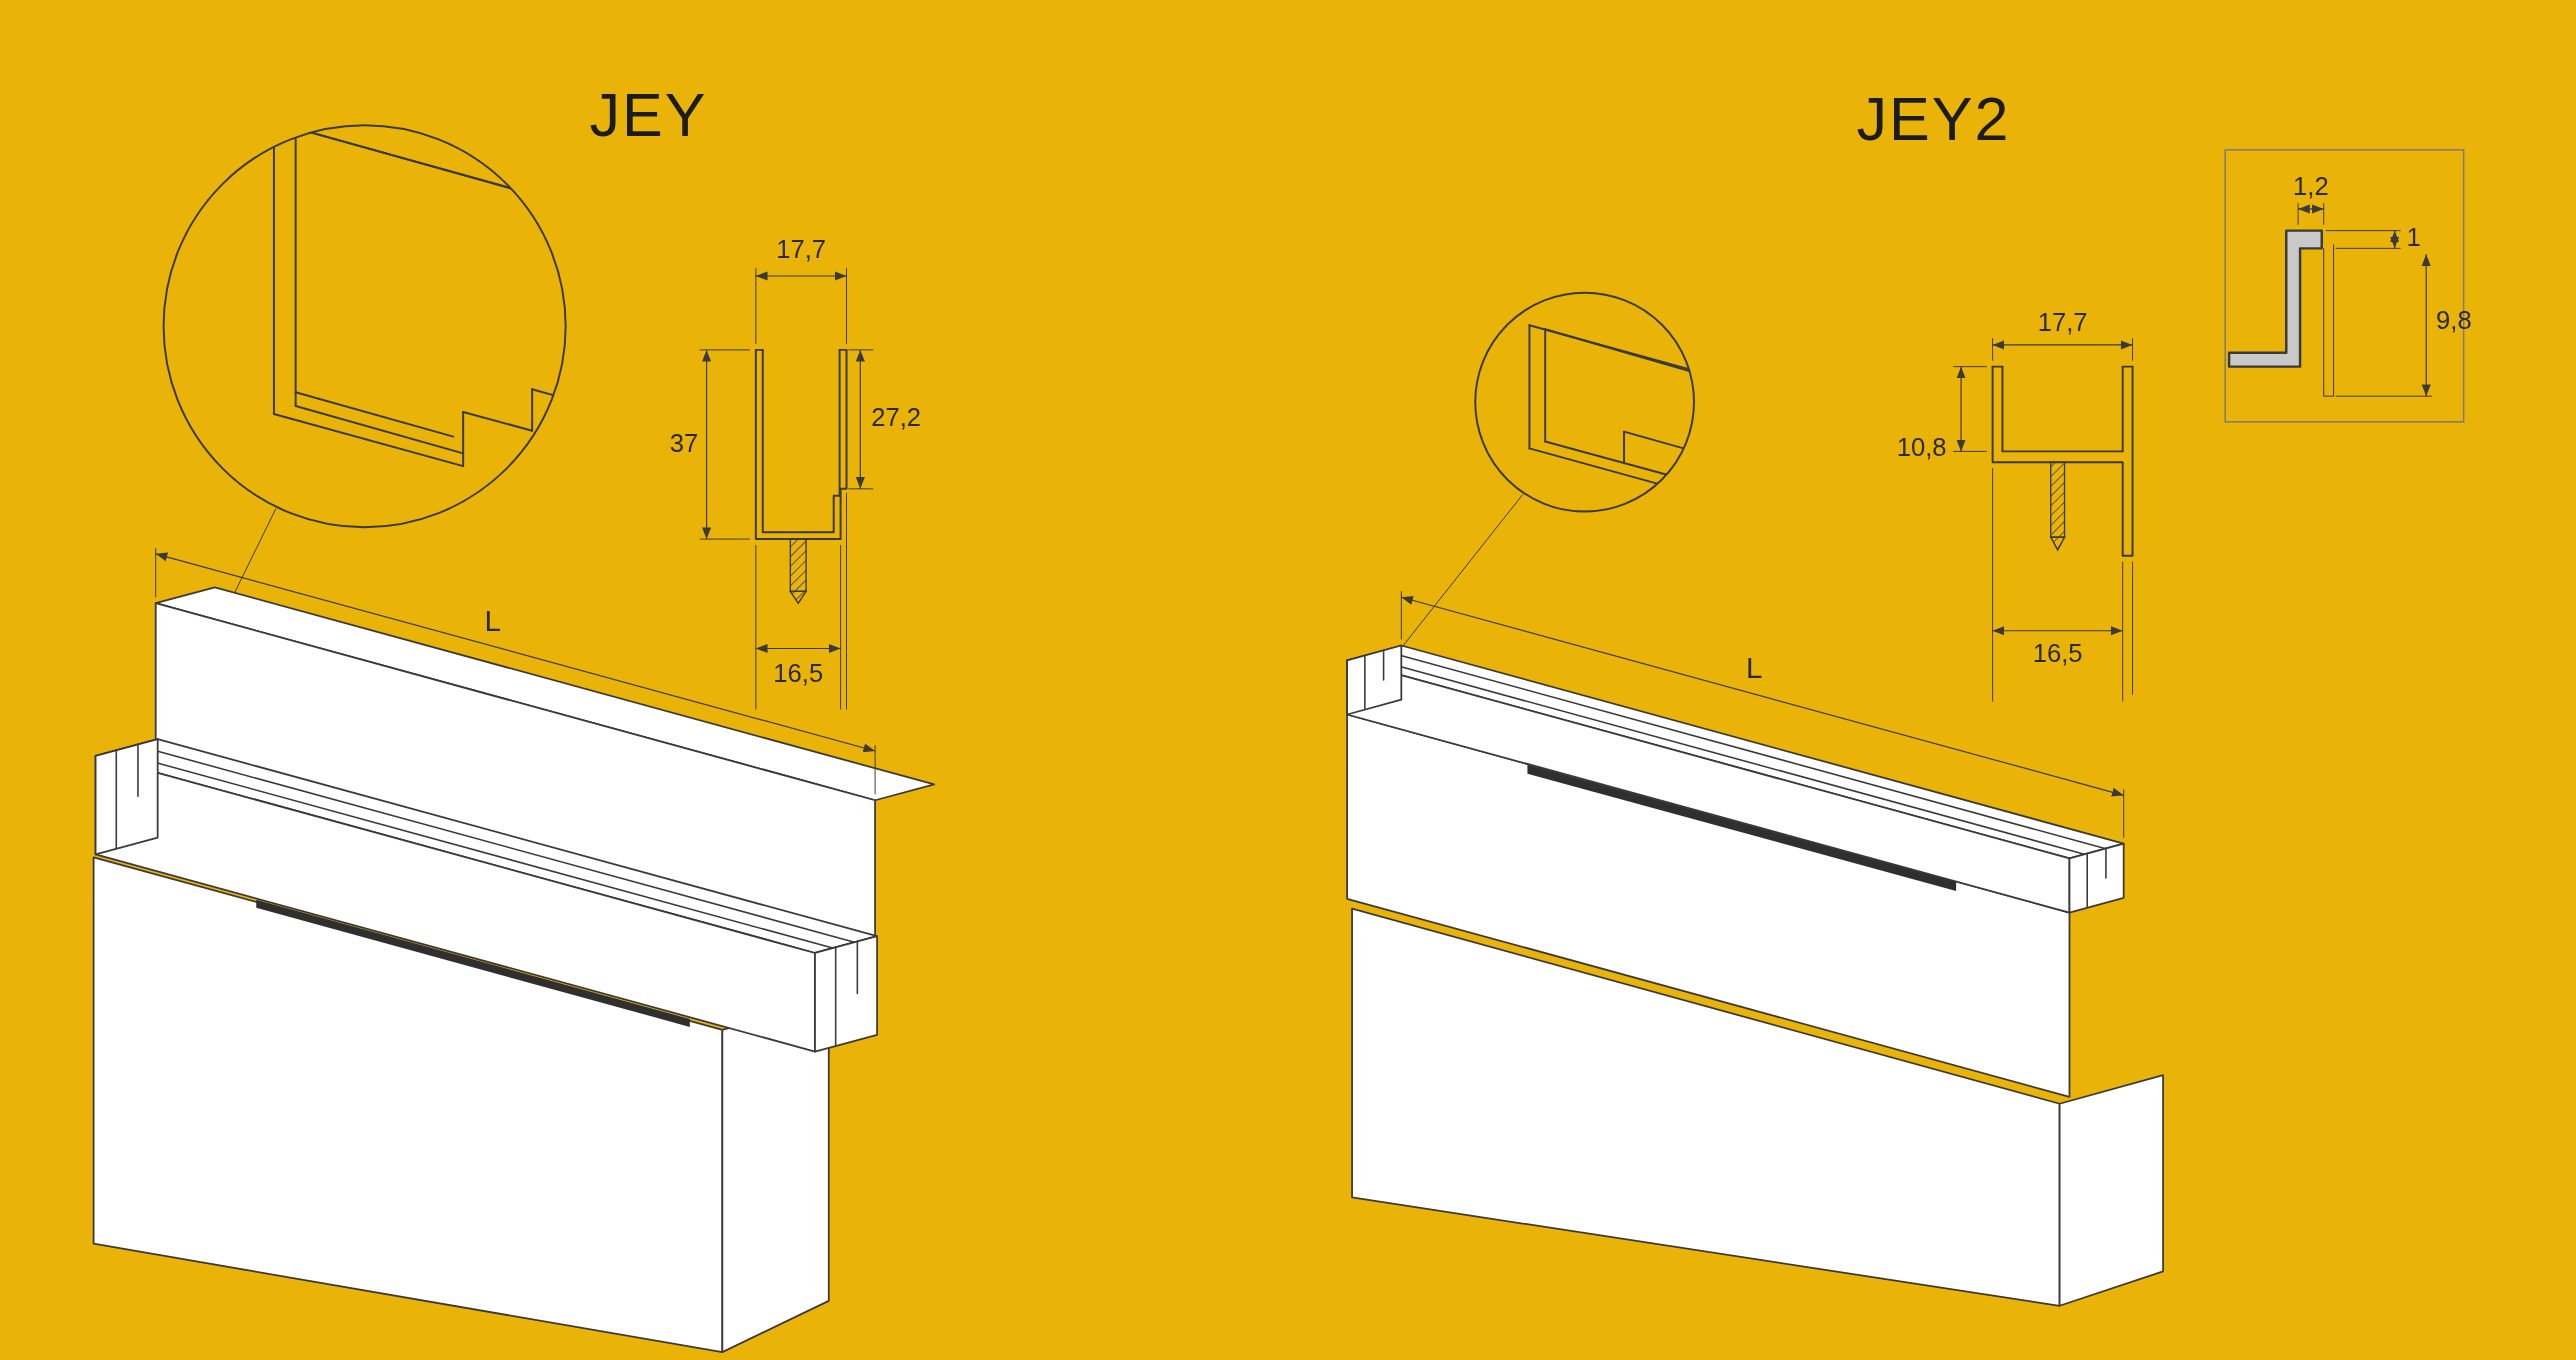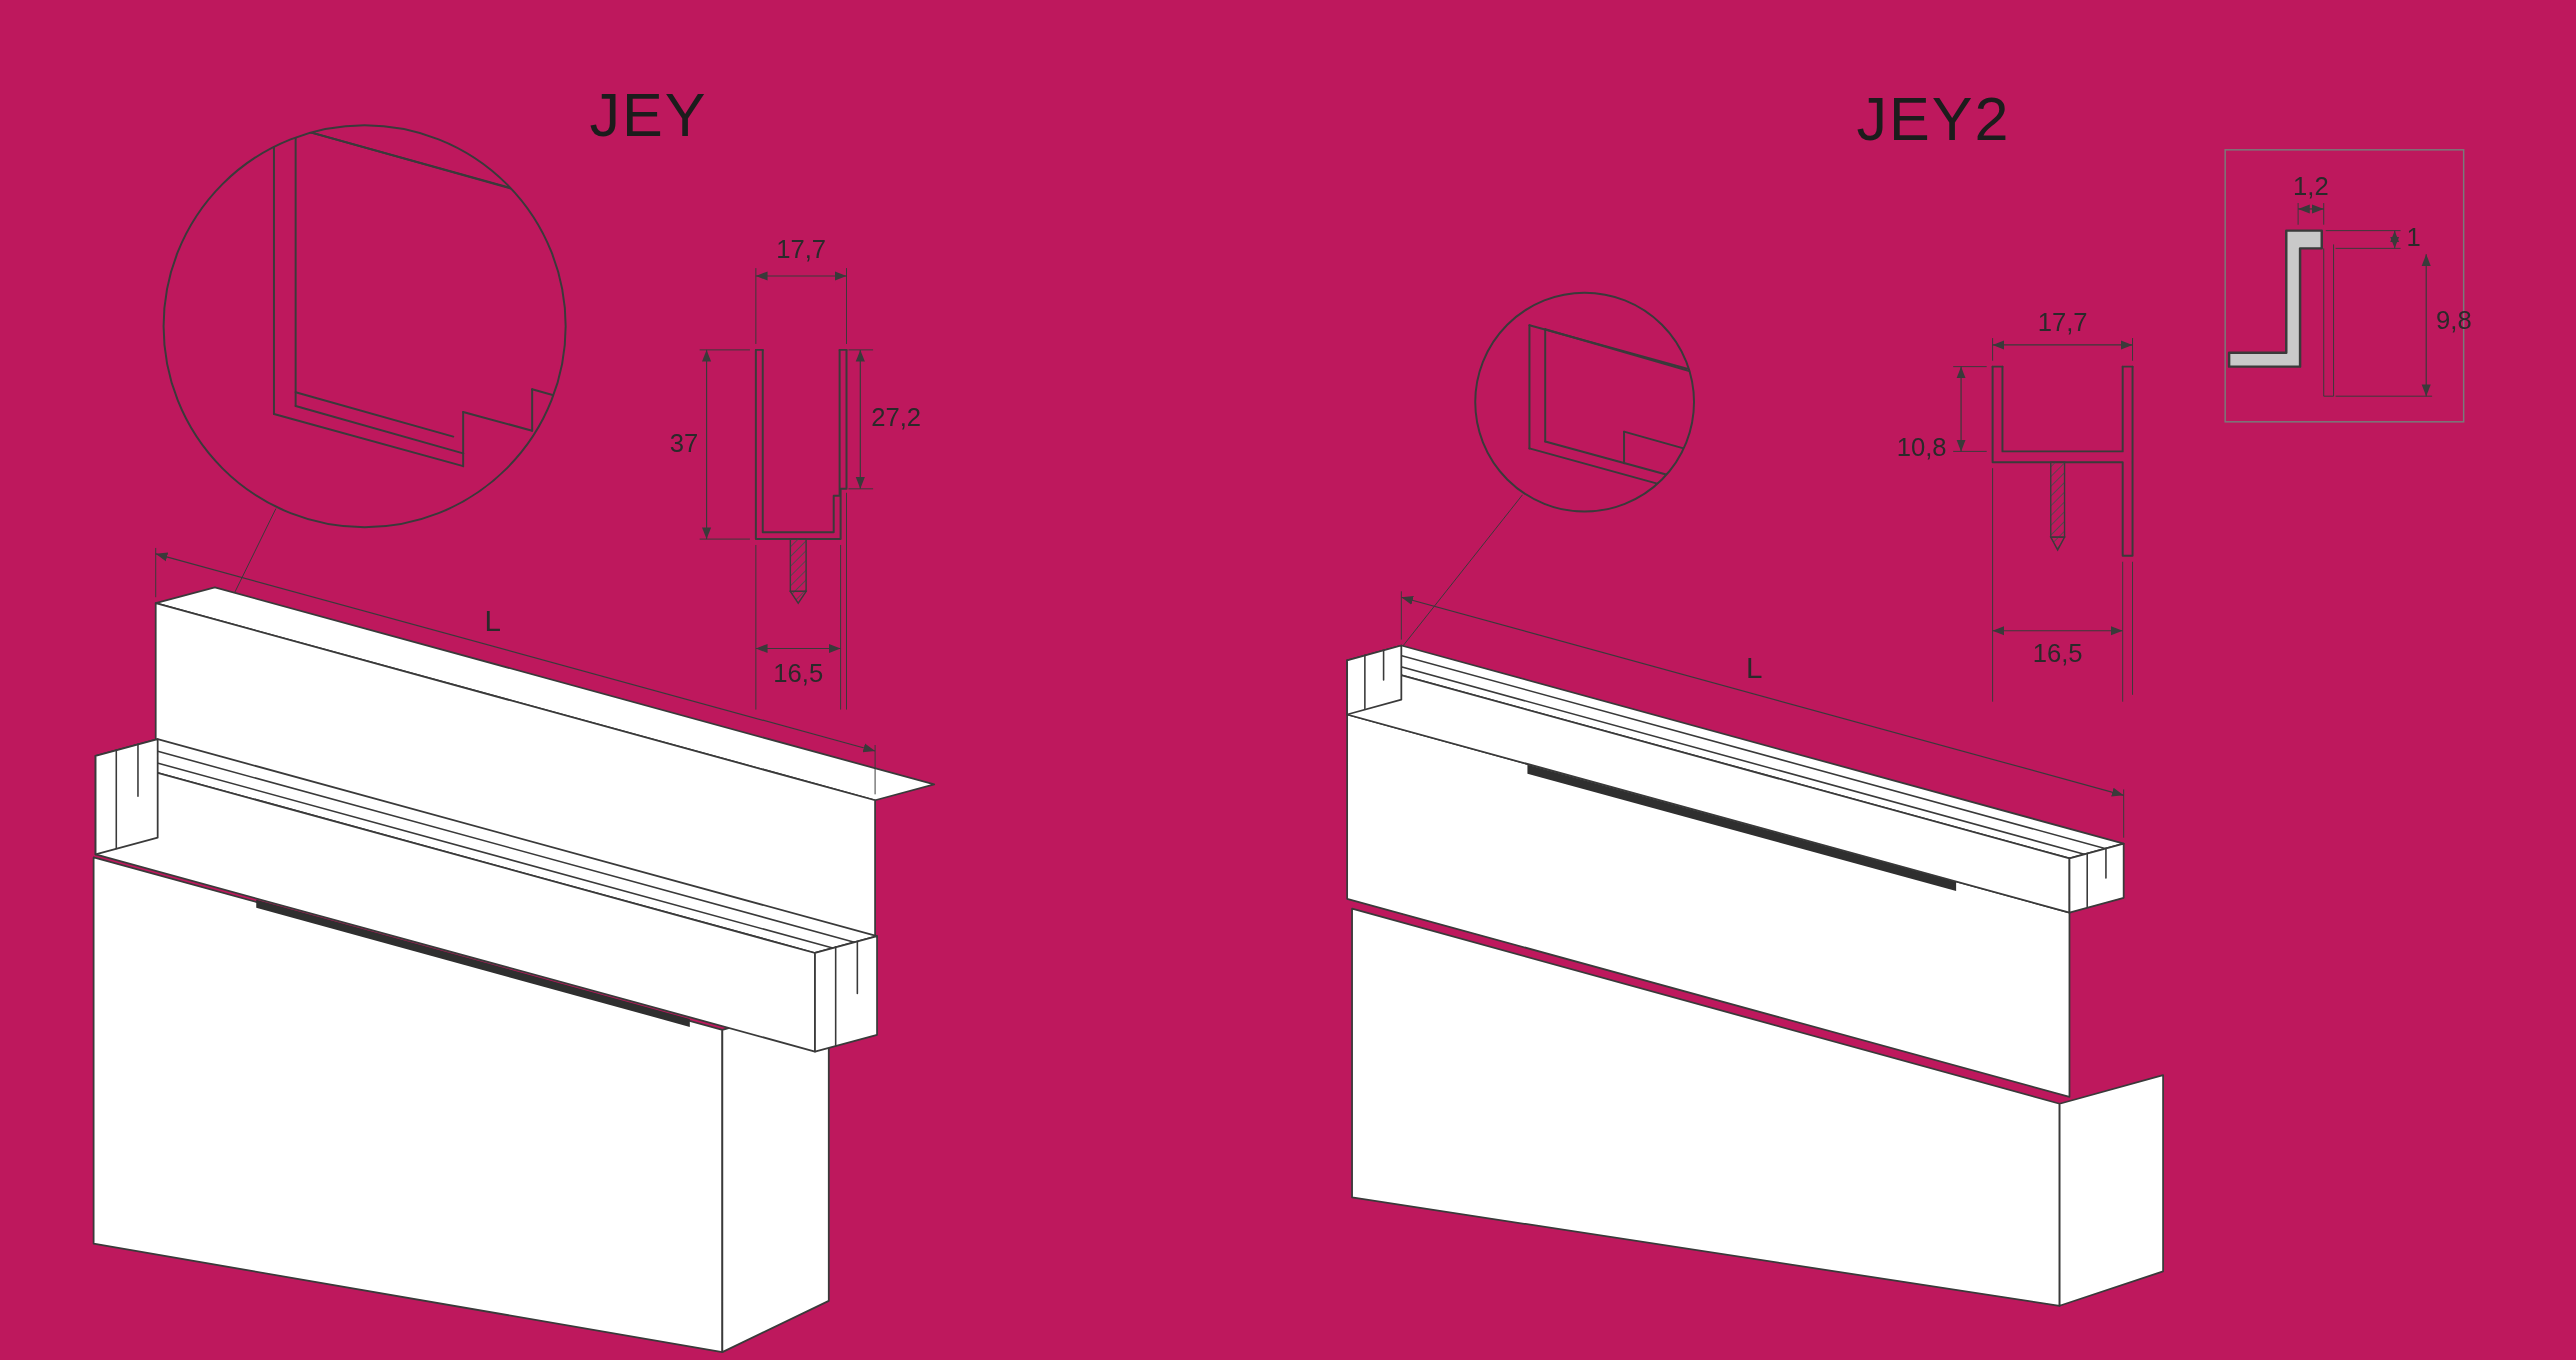--- a/index.html
+++ b/index.html
@@ -1,16 +1,16 @@
 <!DOCTYPE html>
 <html><head>
 <meta charset="utf-8">
 <style>
   html,body{margin:0;padding:0;background:#ffffff;}
-  .canvas{position:relative;width:2576px;height:1361px;background:#be185d;overflow:hidden;
+  .canvas{position:relative;width:2576px;height:1361px;background:#eab308;overflow:hidden;
           font-family:"Liberation Sans", sans-serif;}
   svg{display:block;}
   .outline{stroke:#3a3a3a;stroke-width:2;fill:none;stroke-linejoin:round;stroke-linecap:round;}
   .iso{stroke:#3a3a3a;stroke-width:1.8;fill:#ffffff;stroke-linejoin:round;}
   .isoline{stroke:#3a3a3a;stroke-width:1.6;fill:none;stroke-linecap:round;}
   .dimline{stroke:#3a3a3a;stroke-width:1.2;fill:none;}
   .extline{stroke:#3a3a3a;stroke-width:1;fill:none;}
   .dimtext{font-family:"Liberation Sans",sans-serif;font-size:26px;fill:#2a2a2a;}
   .title{font-family:"Liberation Sans",sans-serif;font-size:62px;font-weight:500;fill:#1c1c1c;letter-spacing:2px;}
   .ltext{font-family:"Liberation Sans",sans-serif;font-size:30px;fill:#2a2a2a;}

